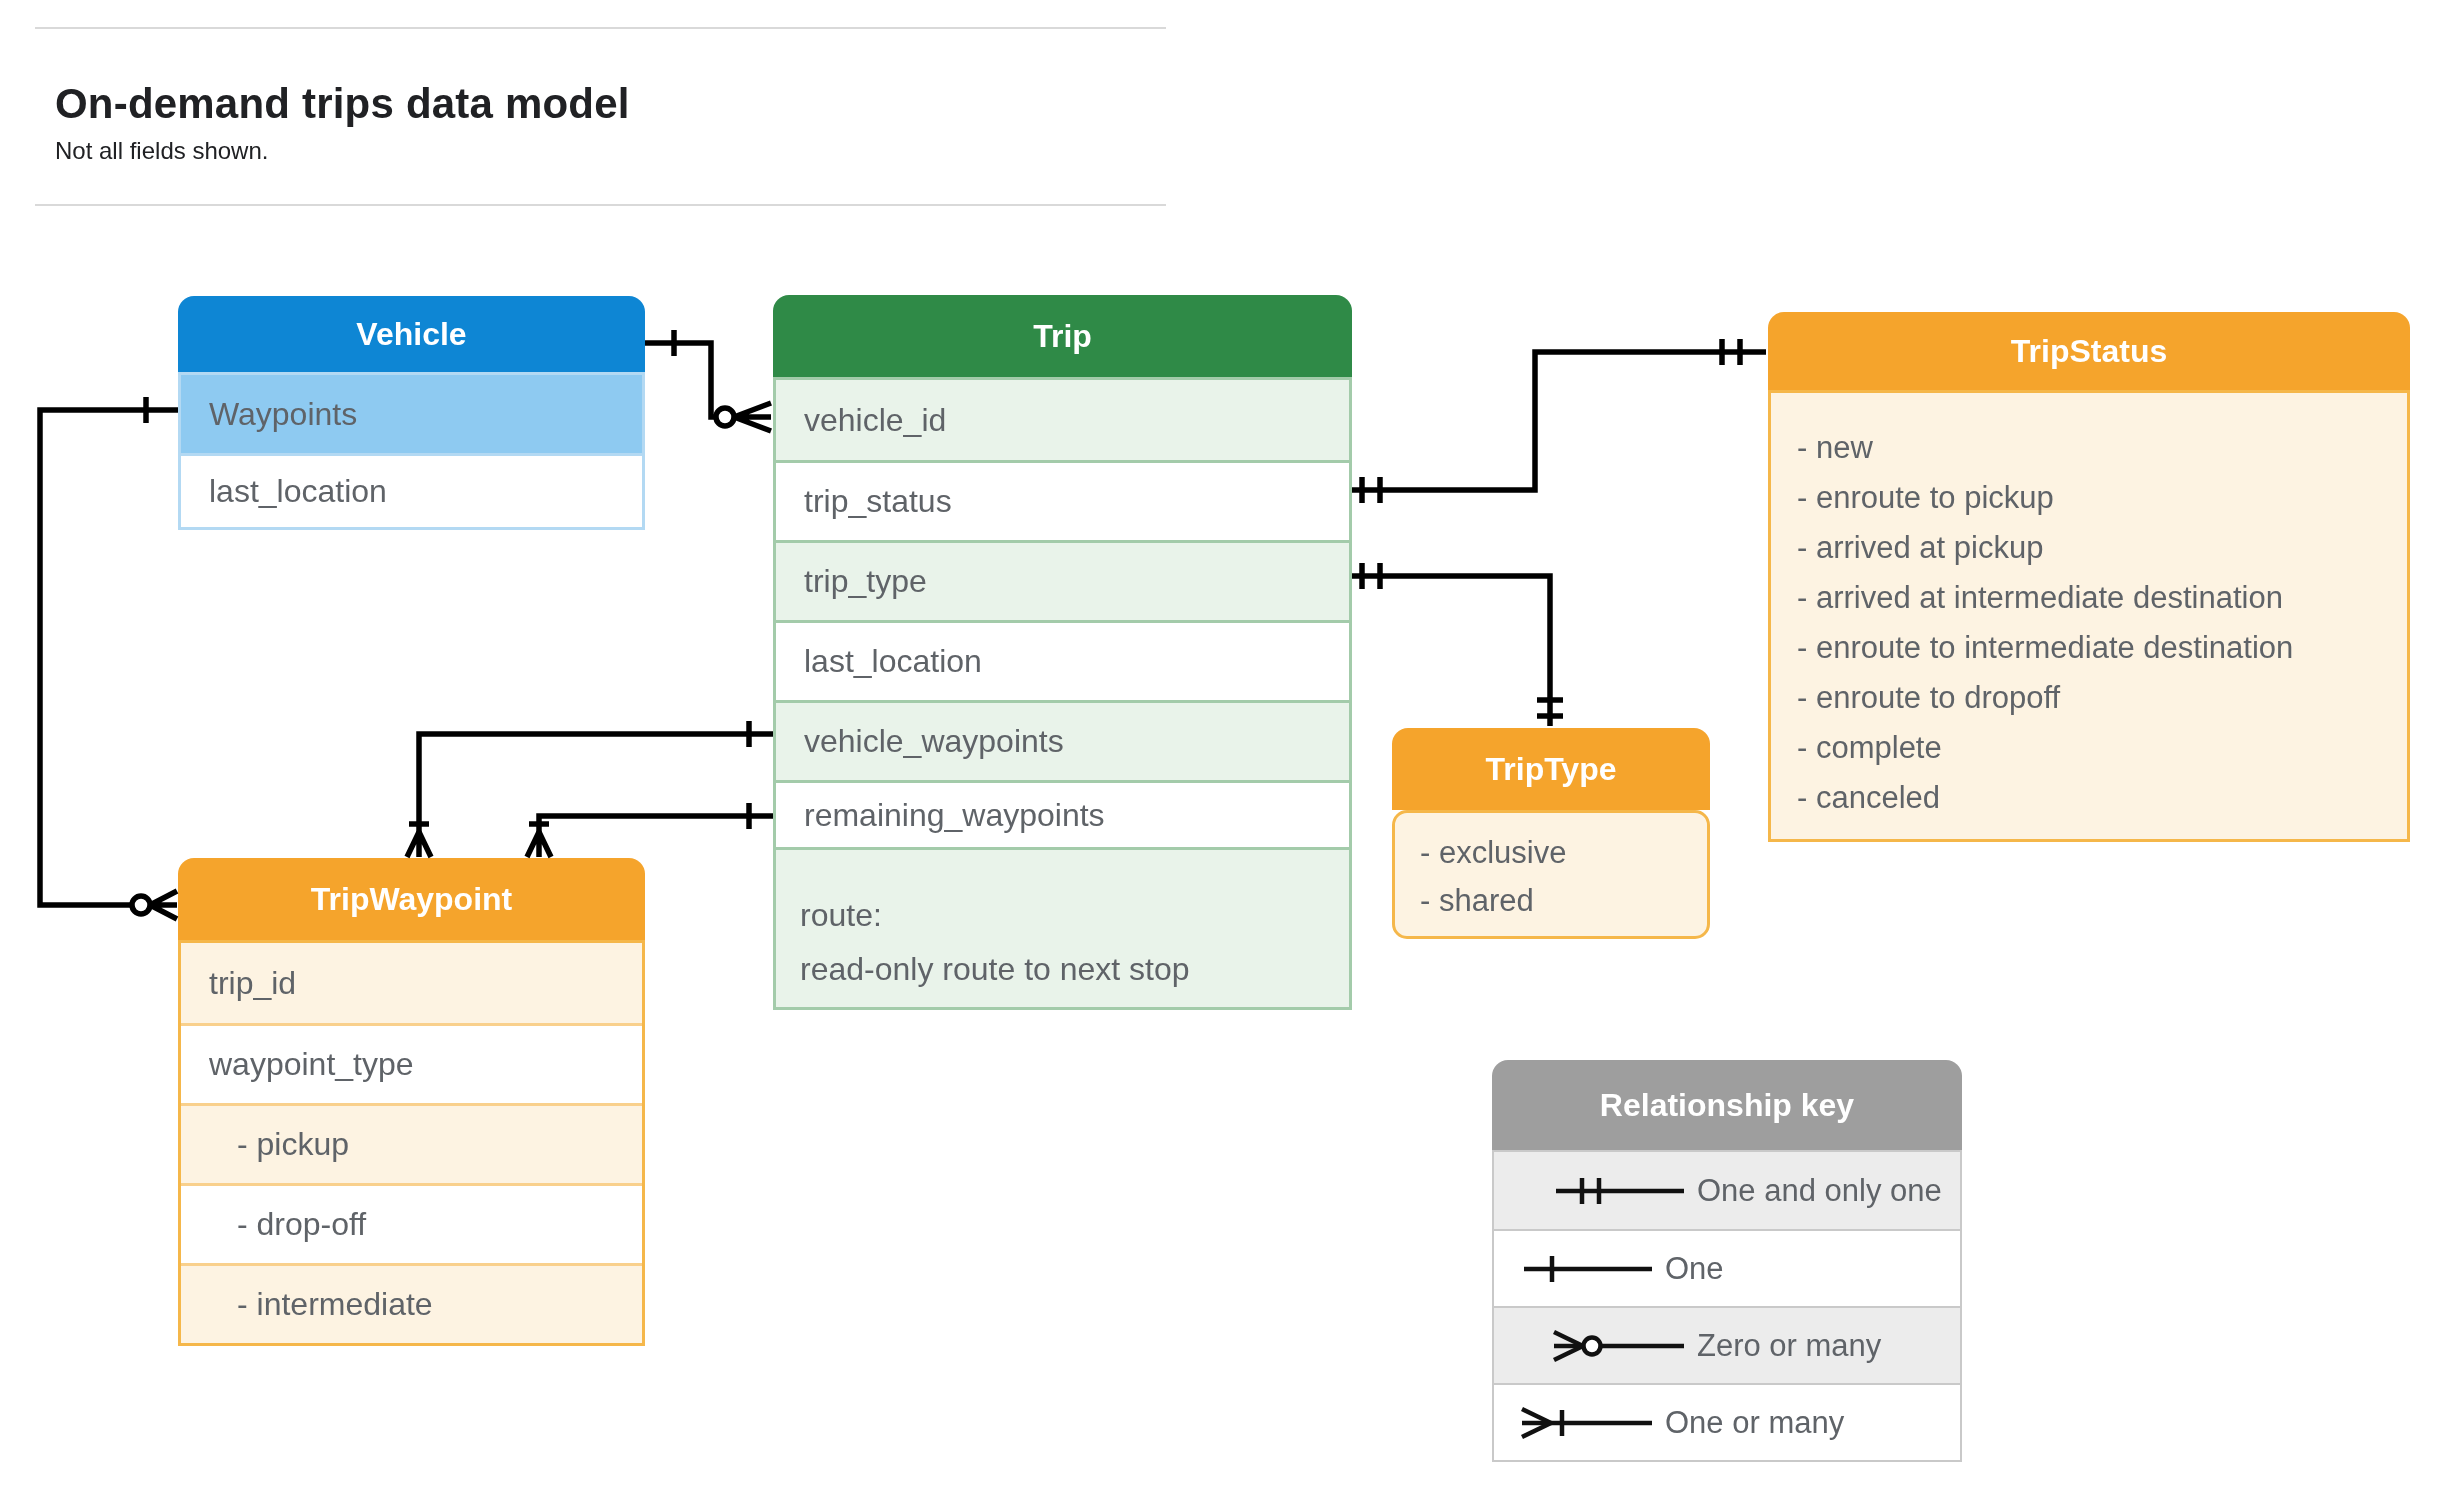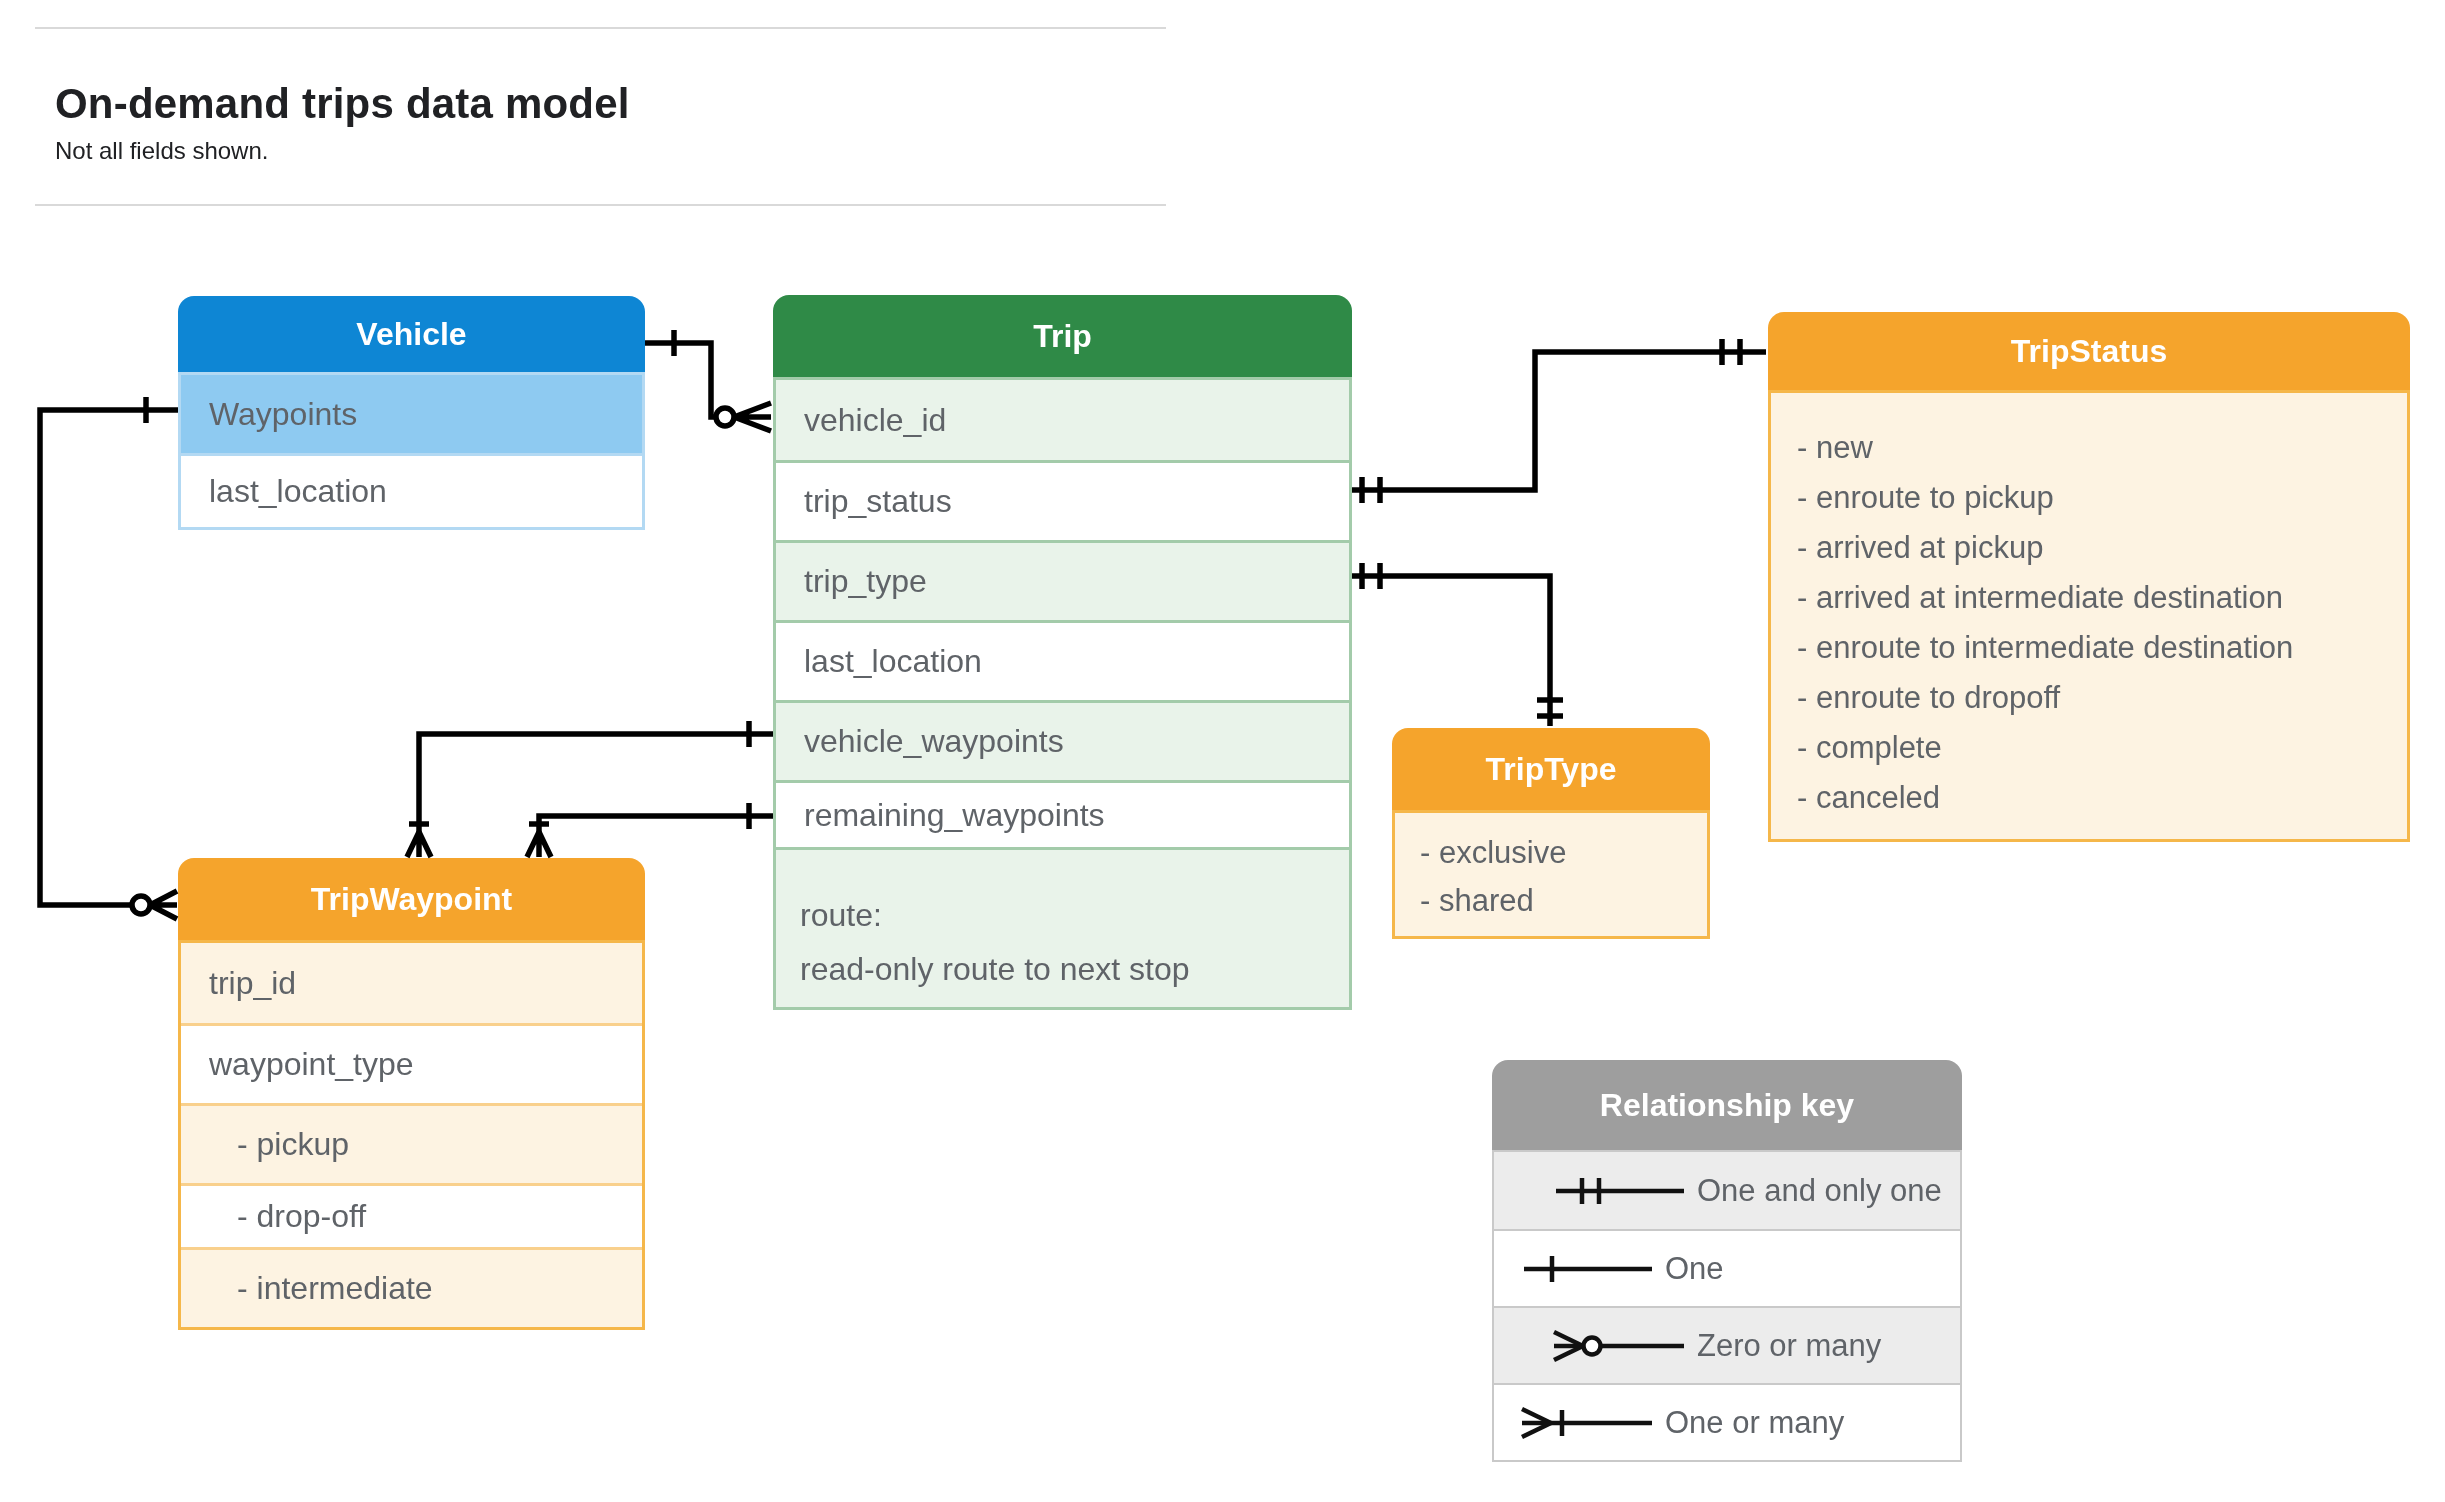--- a/index.html
+++ b/index.html
@@ -116,35 +116,35 @@
       <li>- enroute to intermediate destination</li>
       <li>- enroute to dropoff</li>
       <li>- complete</li>
       <li>- canceled</li>
     </ul>
   </div>
 </div>
 
 <div class="entity orange" style="left:1392px; top:728px; width:318px;">
   <div class="ehead" style="height:82px;">TripType</div>
-  <div class="ebody" style="height:129px; padding:16px 0 0 25px;">
+  <div class="ebody" style="height:129px; padding:16px 0 0 25px;border-radius:15px;">
     <ul class="enum-list" style="line-height:48px;">
       <li>- exclusive</li>
       <li>- shared</li>
     </ul>
   </div>
 </div>
 
 <div class="entity orange waypoint" style="left:178px; top:858px; width:467px;">
   <div class="ehead" style="height:82px;">TripWaypoint</div>
   <div class="ebody" style="padding:0;">
     <div class="row" style="height:80px;">trip_id</div>
     <div class="row white" style="height:80px;">waypoint_type</div>
     <div class="row indent" style="height:80px;">- pickup</div>
-    <div class="row white indent" style="height:64px;text-align:right;">- drop-off</div>
+    <div class="row white indent" style="height:80px;text-align:right;">- drop-off</div>
     <div class="row indent" style="height:80px;">- intermediate</div>
   </div>
 </div>
 
 <div class="entity keybox" style="left:1492px; top:1060px; width:470px;">
   <div class="ehead" style="height:90px;">Relationship key</div>
   <div class="ebody">
     <div class="krow tint">
       <span class="ksym">
         <svg width="150" height="40" viewBox="0 0 150 40">

